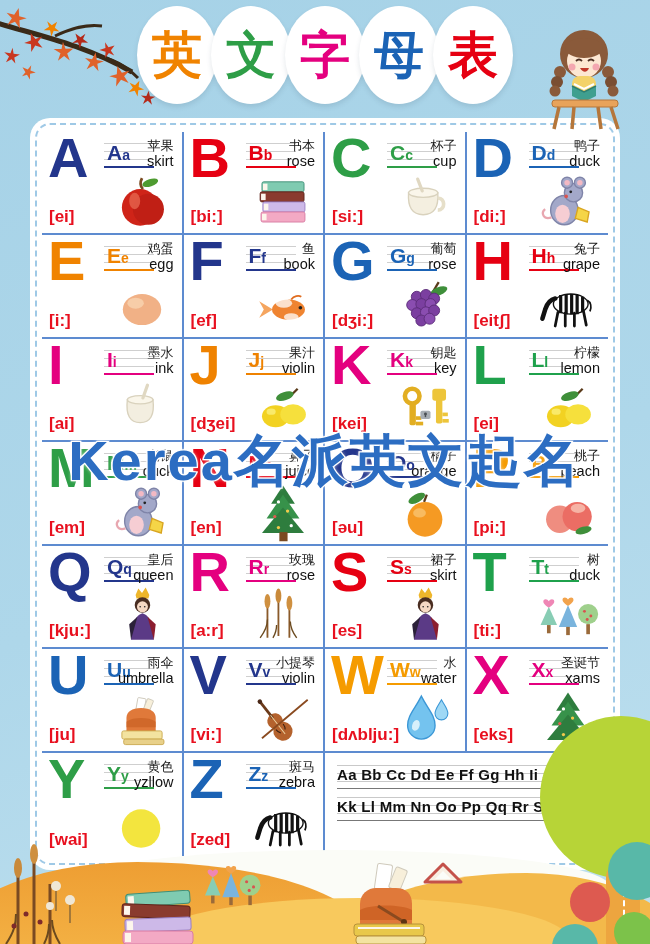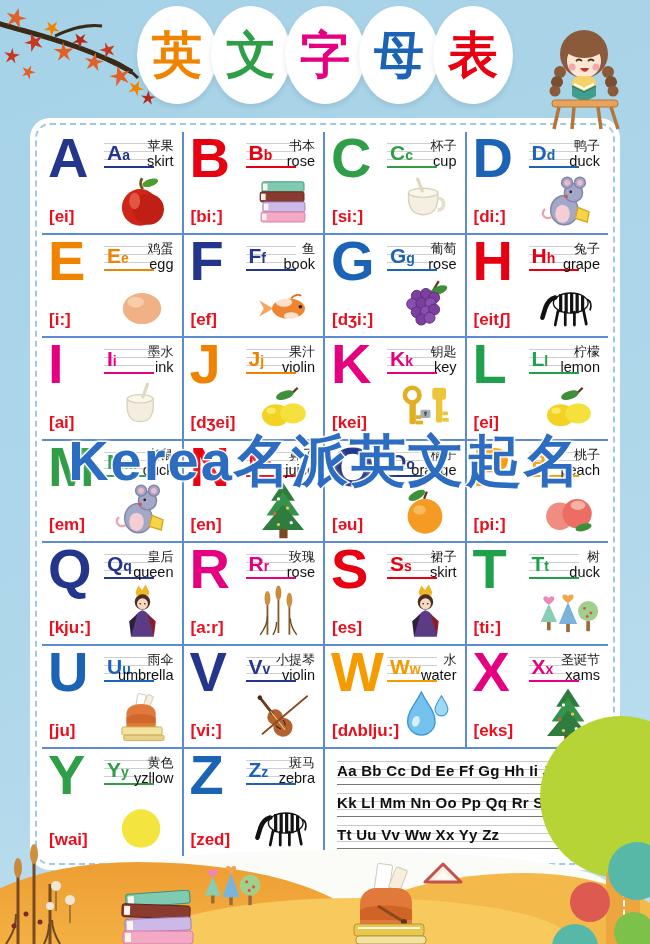--- a/index.html
+++ b/index.html
@@ -542,21 +542,20 @@
             <ellipse cx="38" cy="34" rx="19" ry="11" fill="#ffffff" stroke="#111111" stroke-width="1.5"></ellipse>
             <path d="M27 24v20M33 23v22M39 23v22M45 24v21M51 26v17" stroke="#111111" stroke-width="3.5"></path>
             <path d="M21 28c-5 1-9 6-11 12l-3 10" stroke="#111111" stroke-width="5" fill="none" stroke-linecap="round"></path>
             <path d="M24 43l-3 15M32 44v14M42 44v14M52 42l3 15" stroke="#111111" stroke-width="3" stroke-linecap="round"></path>
             <path d="M56 30c4 2 5 7 3 12" stroke="#111111" stroke-width="2" fill="none"></path>
           </svg>
         </div>
         <div class="alpha-panel no-r no-b">
           <div class="ruled">Aa Bb Cc Dd Ee Ff Gg Hh Ii Jj</div>
           <div class="ruled">Kk Ll Mm Nn Oo Pp Qq Rr Ss</div>
-          <div class="ruled">Tt Uu Vv Ww Xx Yy Zz</div>
         </div>
       </div>
   </div>
 
   <div class="watermark">Kerea名派英文起名</div>
 
   <div class="scene">
     <div class="whiteband"></div>
     <div class="hillL"></div>
     <div class="hillR"></div>

